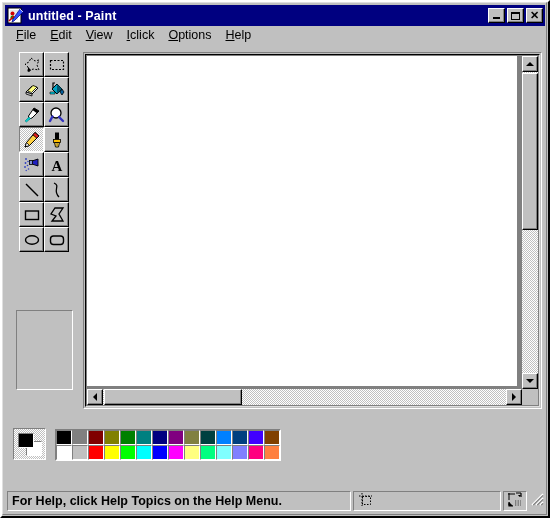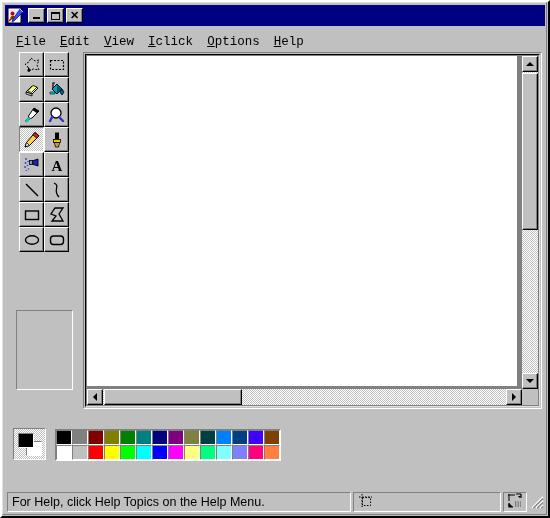--- a/index.html
+++ b/index.html
@@ -97,28 +97,27 @@
   .glyph-max { width: 9px; height: 8px; border: 1px solid #000; border-top-width: 2px; box-sizing: border-box; }
   .glyph-close {
     font-family: "Liberation Sans", sans-serif;
     font-size: 11px; font-weight: bold; line-height: 1;
     margin-top: -1px;
   }
 
   
   .menu-bar {
     position: absolute;
-    left: 3px; top: 30px;
+    left: 3px; top: 23px;
     width: 540px;
     height: 19px;
     display: flex;
     align-items: center;
     padding-left: 4px;
     box-sizing: border-box;
-    font-family: Liberation Mono, monospace;
   }
   .menu-item {
     padding: 2px 7px 2px 7px;
     font-size: 12.5px;
     color: #000;
     white-space: nowrap;
     cursor: default;
   }
   .menu-item u { text-decoration: underline; }
 
@@ -369,21 +368,21 @@
     padding: 0;
   }
 
   
   .status-bar {
     position: absolute;
     left: 3px; bottom: 3px;
     width: 540px;
     height: 22px;
     display: flex;
-    align-items: center;
+    font-weight: bold;
   }
   .status-pane {
     height: 20px;
     box-sizing: border-box;
     border-top: 1px solid #808080;
     border-left: 1px solid #808080;
     border-right: 1px solid #ffffff;
     border-bottom: 1px solid #ffffff;
     display: flex;
     align-items: center;
@@ -413,20 +412,21 @@
       <svg width="17" height="17" viewBox="0 0 17 17">
         <rect x="1" y="1" width="13" height="15" fill="#ffffff" stroke="#000000" stroke-width="1"></rect>
         <path d="M3 3 L11 3 L11 13 L3 13 Z" fill="#e8e8e8"></path>
         <circle cx="5.5" cy="6.5" r="2" fill="#d00000"></circle>
         <circle cx="5.5" cy="10.5" r="2" fill="#00a000"></circle>
         <path d="M13 2 L16 5 L7 14 L5 15 L6 12 Z" fill="#3050ff" stroke="#000080" stroke-width="0.7"></path>
         <path d="M13 2 L16 5" stroke="#ffffff" stroke-width="0.8"></path>
         <path d="M2 14 L7 9" stroke="#d00000" stroke-width="1.6"></path>
       </svg>
     </span>
+    <span class="title-text">untitled - Paint</span>
     <span class="title-buttons">
       <button class="tbtn">
         <span class="glyph">
             <span class="glyph-min"></span>
           </span>
       </button>
       <button class="tbtn">
         <span class="glyph">
             <span class="glyph-max"></span>
           </span>

